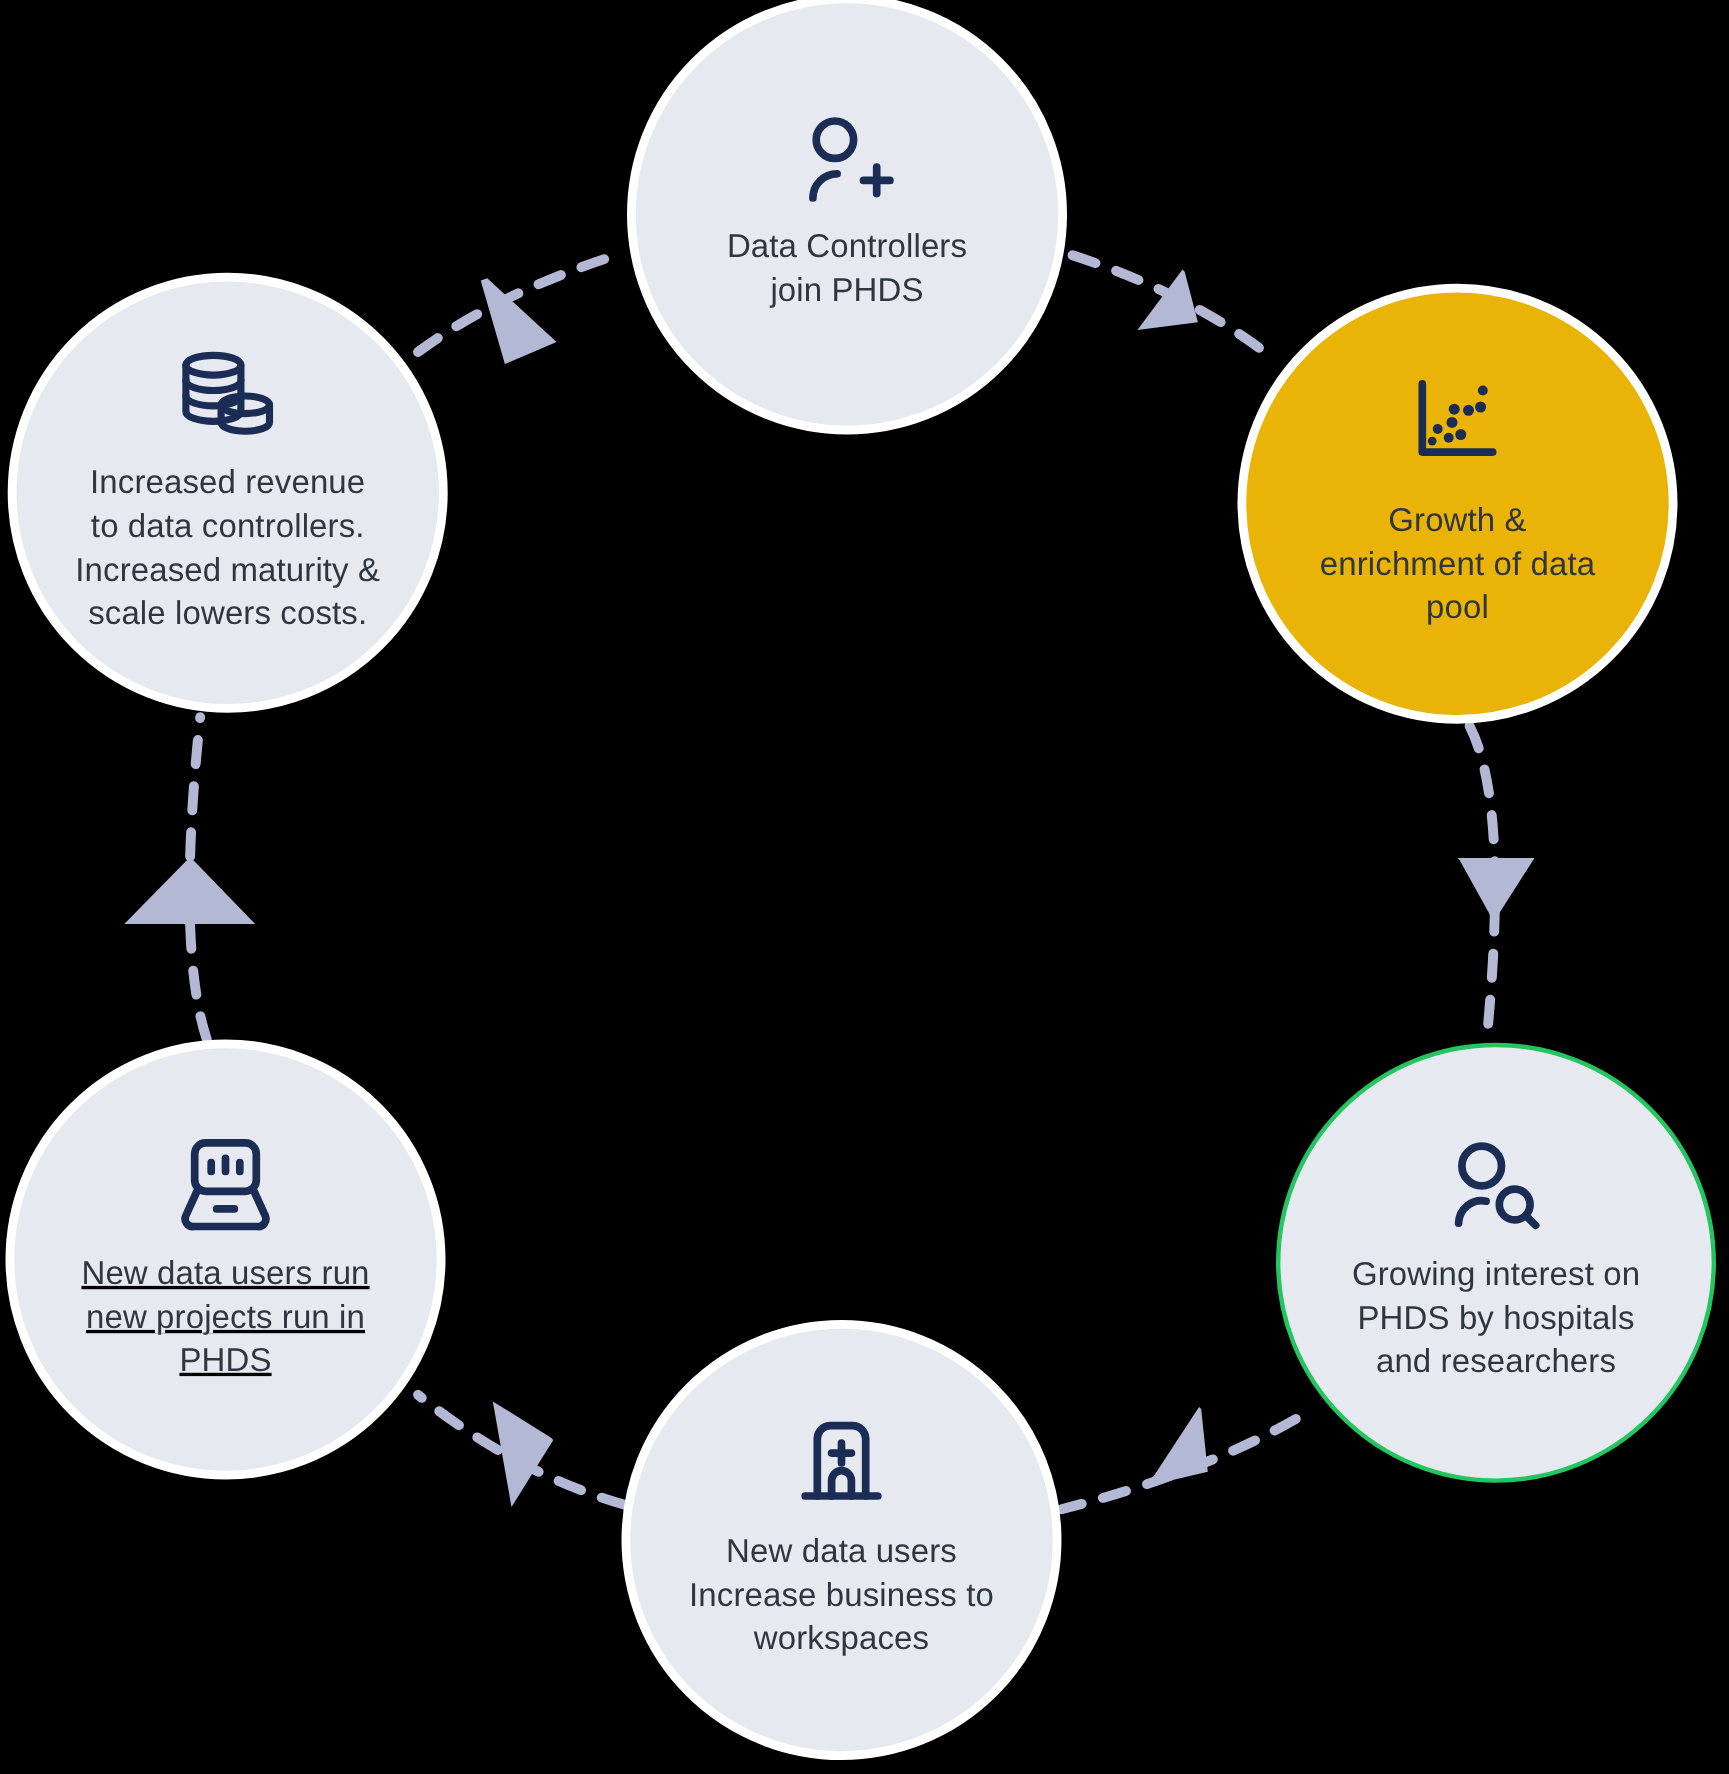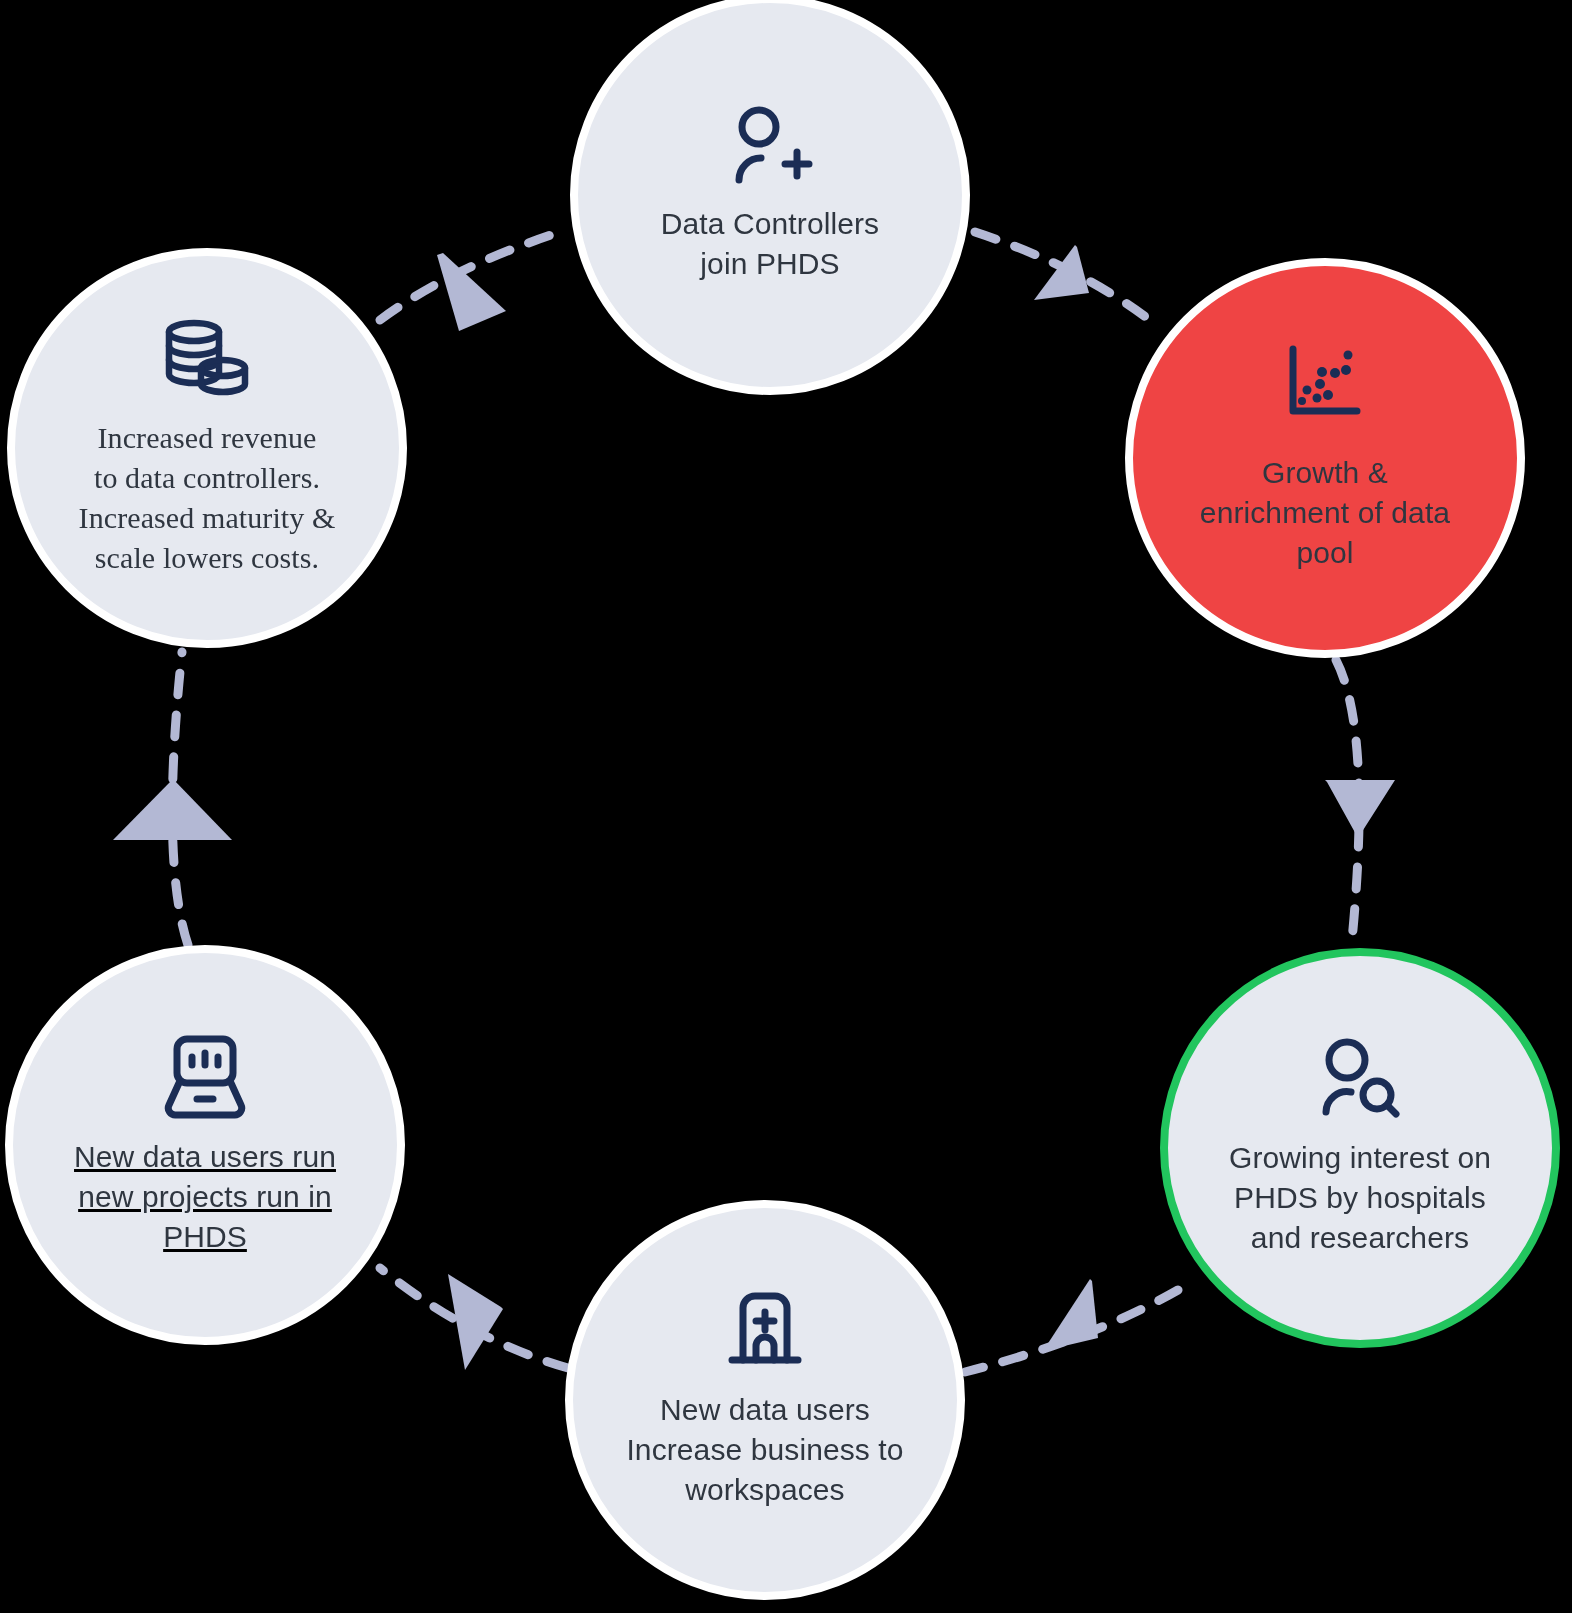--- a/index.html
+++ b/index.html
@@ -43,21 +43,21 @@
       <svg width="88" height="80" viewBox="0 0 88 80" fill="none" stroke="#1b2d55" stroke-width="7" stroke-linecap="round" stroke-linejoin="round">
         <circle cx="33" cy="21" r="17"></circle>
         <path d="M13 74 a22 22 0 0 1 22 -22"></path>
         <path d="M59 58 h24 M71 46 v24"></path>
       </svg>
     </span>
     <span class="label">Data Controllers
 join PHDS</span>
   </div>
 
-  <div class="node" style="left:1125px;top:258px;width:400px;height:400px;background:#ef4444;border:8px solid #fff;gap:12px;">
+  <div class="node" style="left:1125px;top:258px;width:400px;height:400px;background:#eab308;border:8px solid #fff;gap:12px;">
     <span class="icon">
       <svg width="84" height="80" viewBox="0 0 84 80" fill="none">
         <path d="M10 6 V68 H74" stroke="#1b2d55" stroke-width="7" stroke-linecap="round" stroke-linejoin="round"></path>
         <g fill="#1b2d55">
           <circle cx="19" cy="58" r="4"></circle>
           <circle cx="24" cy="47" r="4.5"></circle>
           <circle cx="34" cy="55" r="4.5"></circle>
           <circle cx="37" cy="41" r="5"></circle>
           <circle cx="45" cy="52" r="5"></circle>
           <circle cx="39" cy="29" r="5"></circle>
@@ -65,21 +65,21 @@
           <circle cx="63" cy="27" r="5"></circle>
           <circle cx="65" cy="12" r="4.5"></circle>
         </g>
       </svg>
     </span>
     <span class="label">Growth &amp;
 enrichment of data
 pool</span>
   </div>
 
-  <div class="node" style="left:1160px;top:948px;width:400px;height:400px;background:#e6e9f0;border:8px solid #22c55e;">
+  <div class="node" style="left:1160px;top:948px;width:400px;height:400px;background:#e6e9f0;border:4px solid #22c55e;">
     <span class="icon">
       <svg width="90" height="82" viewBox="0 0 90 82" fill="none" stroke="#1b2d55" stroke-width="7" stroke-linecap="round" stroke-linejoin="round">
         <circle cx="32" cy="22" r="18"></circle>
         <path d="M11 74 a21 21 0 0 1 25 -20"></path>
         <circle cx="62" cy="57" r="14"></circle>
         <path d="M72 67 L81 76"></path>
       </svg>
     </span>
     <span class="label">Growing interest on
 PHDS by hospitals
@@ -107,21 +107,21 @@
         <path d="M20 50 L10 72 a7 7 0 0 0 7 10 h58 a7 7 0 0 0 7 -10 L72 50"></path>
         <path d="M33 24 v8 M46 20 v12 M59 24 v8"></path>
         <path d="M38 66 h16"></path>
       </svg>
     </span>
     <span class="label">New data users run
 new projects run in
 PHDS</span>
   </div>
 
-  <div class="node" style="left:7px;top:248px;width:400px;height:400px;background:#e6e9f0;border:8px solid #fff;font-family:Liberation Serif, serif;">
+  <div class="node" style="left:7px;top:248px;width:400px;height:400px;background:#e6e9f0;border:8px solid #fff;">
     <span class="icon">
       <svg width="92" height="82" viewBox="0 0 92 82" fill="none" stroke="#1b2d55" stroke-width="6.5" stroke-linecap="round" stroke-linejoin="round">
         <ellipse cx="33" cy="14" rx="25" ry="9"></ellipse>
         <path d="M8 14 v42 a25 9 0 0 0 50 0 V14"></path>
         <path d="M8 28 a25 9 0 0 0 50 0"></path>
         <path d="M8 42 a25 9 0 0 0 50 0"></path>
         <ellipse cx="62" cy="50" rx="22" ry="8"></ellipse>
         <path d="M40 50 v16 a22 8 0 0 0 44 0 V50"></path>
       </svg>
     </span>

